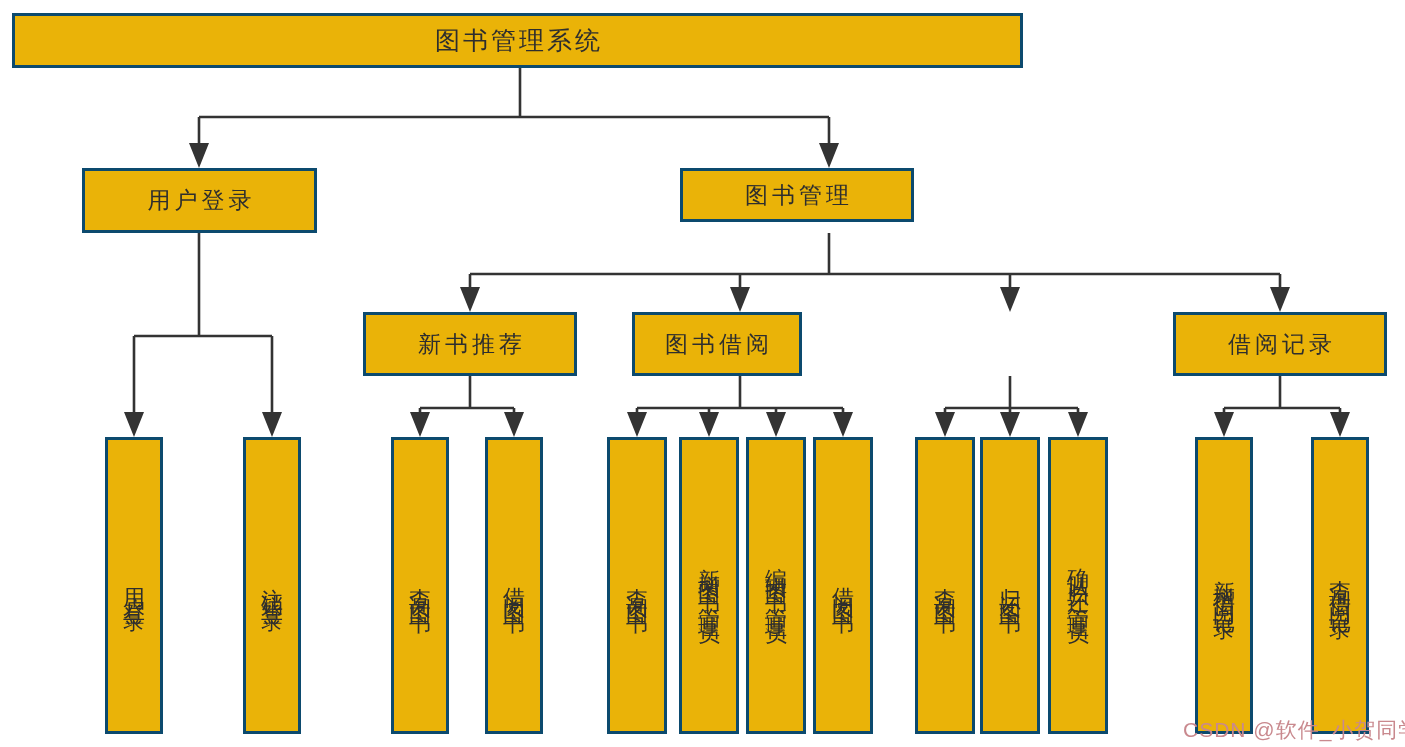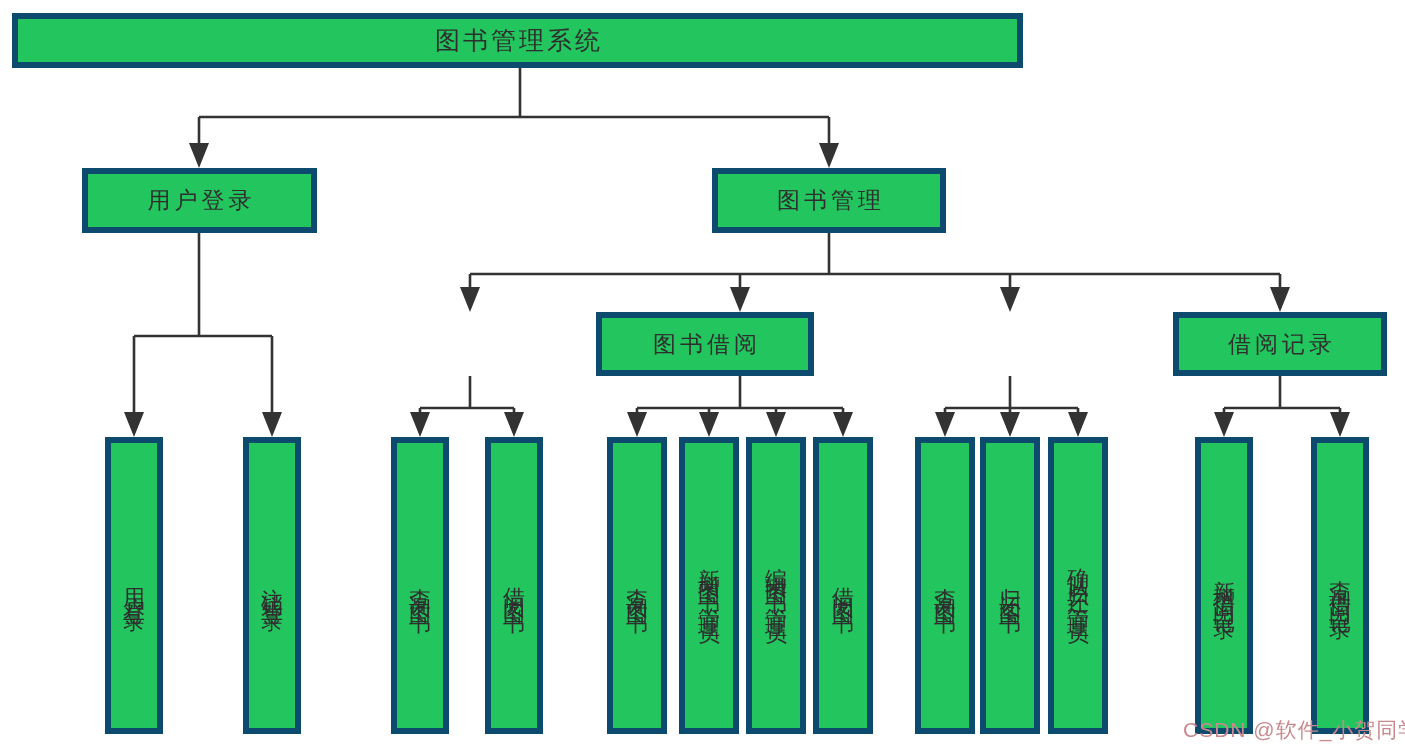--- a/index.html
+++ b/index.html
@@ -6,22 +6,22 @@
   #canvas{
     position:relative;
     width:1405px;height:747px;
     background:#fff;
     font-family:"Liberation Sans", sans-serif;
     overflow:hidden;
   }
   #connectors{position:absolute;left:0;top:0;width:1405px;height:747px;}
   .box{
     position:absolute;
-    background:#22c55e;
-    border:6px solid #0c4a6e;
+    background:#eab308;
+    border:3px solid #0c4a6e;
     box-sizing:border-box;
     display:flex;
     align-items:center;
     justify-content:center;
     color:#2e2e2e;
     z-index:2;
   }
   .h{font-size:23px;letter-spacing:4px;text-indent:4px;}
   .title{font-size:25px;letter-spacing:3px;text-indent:3px;}
   .v{
@@ -97,23 +97,24 @@
          M935 412 L955 412 L945 437 Z
          M1000 412 L1020 412 L1010 437 Z
          M1068 412 L1088 412 L1078 437 Z
          M1214 412 L1234 412 L1224 437 Z
          M1330 412 L1350 412 L1340 437 Z" fill="#333" stroke="none"></path>
   </svg>
 
   <div class="box h title" style="left:12px;top:13px;width:1011px;height:55px">图书管理系统</div>
 
   <div class="box h" style="left:82px;top:168px;width:235px;height:65px">用户登录</div>
-  <div class="box h" style="left:712px;top:168px;width:234px;height:65px">图书管理</div>
+  <div class="box h" style="left:680px;top:168px;width:234px;height:54px">图书管理</div>
 
-  <div class="box h" style="left:596px;top:312px;width:218px;height:64px">图书借阅</div>
+  <div class="box h" style="left:363px;top:312px;width:214px;height:64px">新书推荐</div>
+  <div class="box h" style="left:632px;top:312px;width:170px;height:64px">图书借阅</div>
   <div class="box h" style="left:1173px;top:312px;width:214px;height:64px">借阅记录</div>
 
   <div class="box v" style="left:105px;top:437px;width:58px;height:297px">用户登录</div>
   <div class="box v" style="left:243px;top:437px;width:58px;height:297px">注销登录</div>
 
   <div class="box v" style="left:391px;top:437px;width:58px;height:297px">查询图书</div>
   <div class="box v" style="left:485px;top:437px;width:58px;height:297px">借阅图书</div>
 
   <div class="box v" style="left:607px;top:437px;width:60px;height:297px">查询图书</div>
   <div class="box v" style="left:679px;top:437px;width:60px;height:297px">新增图书（管理员）</div>

